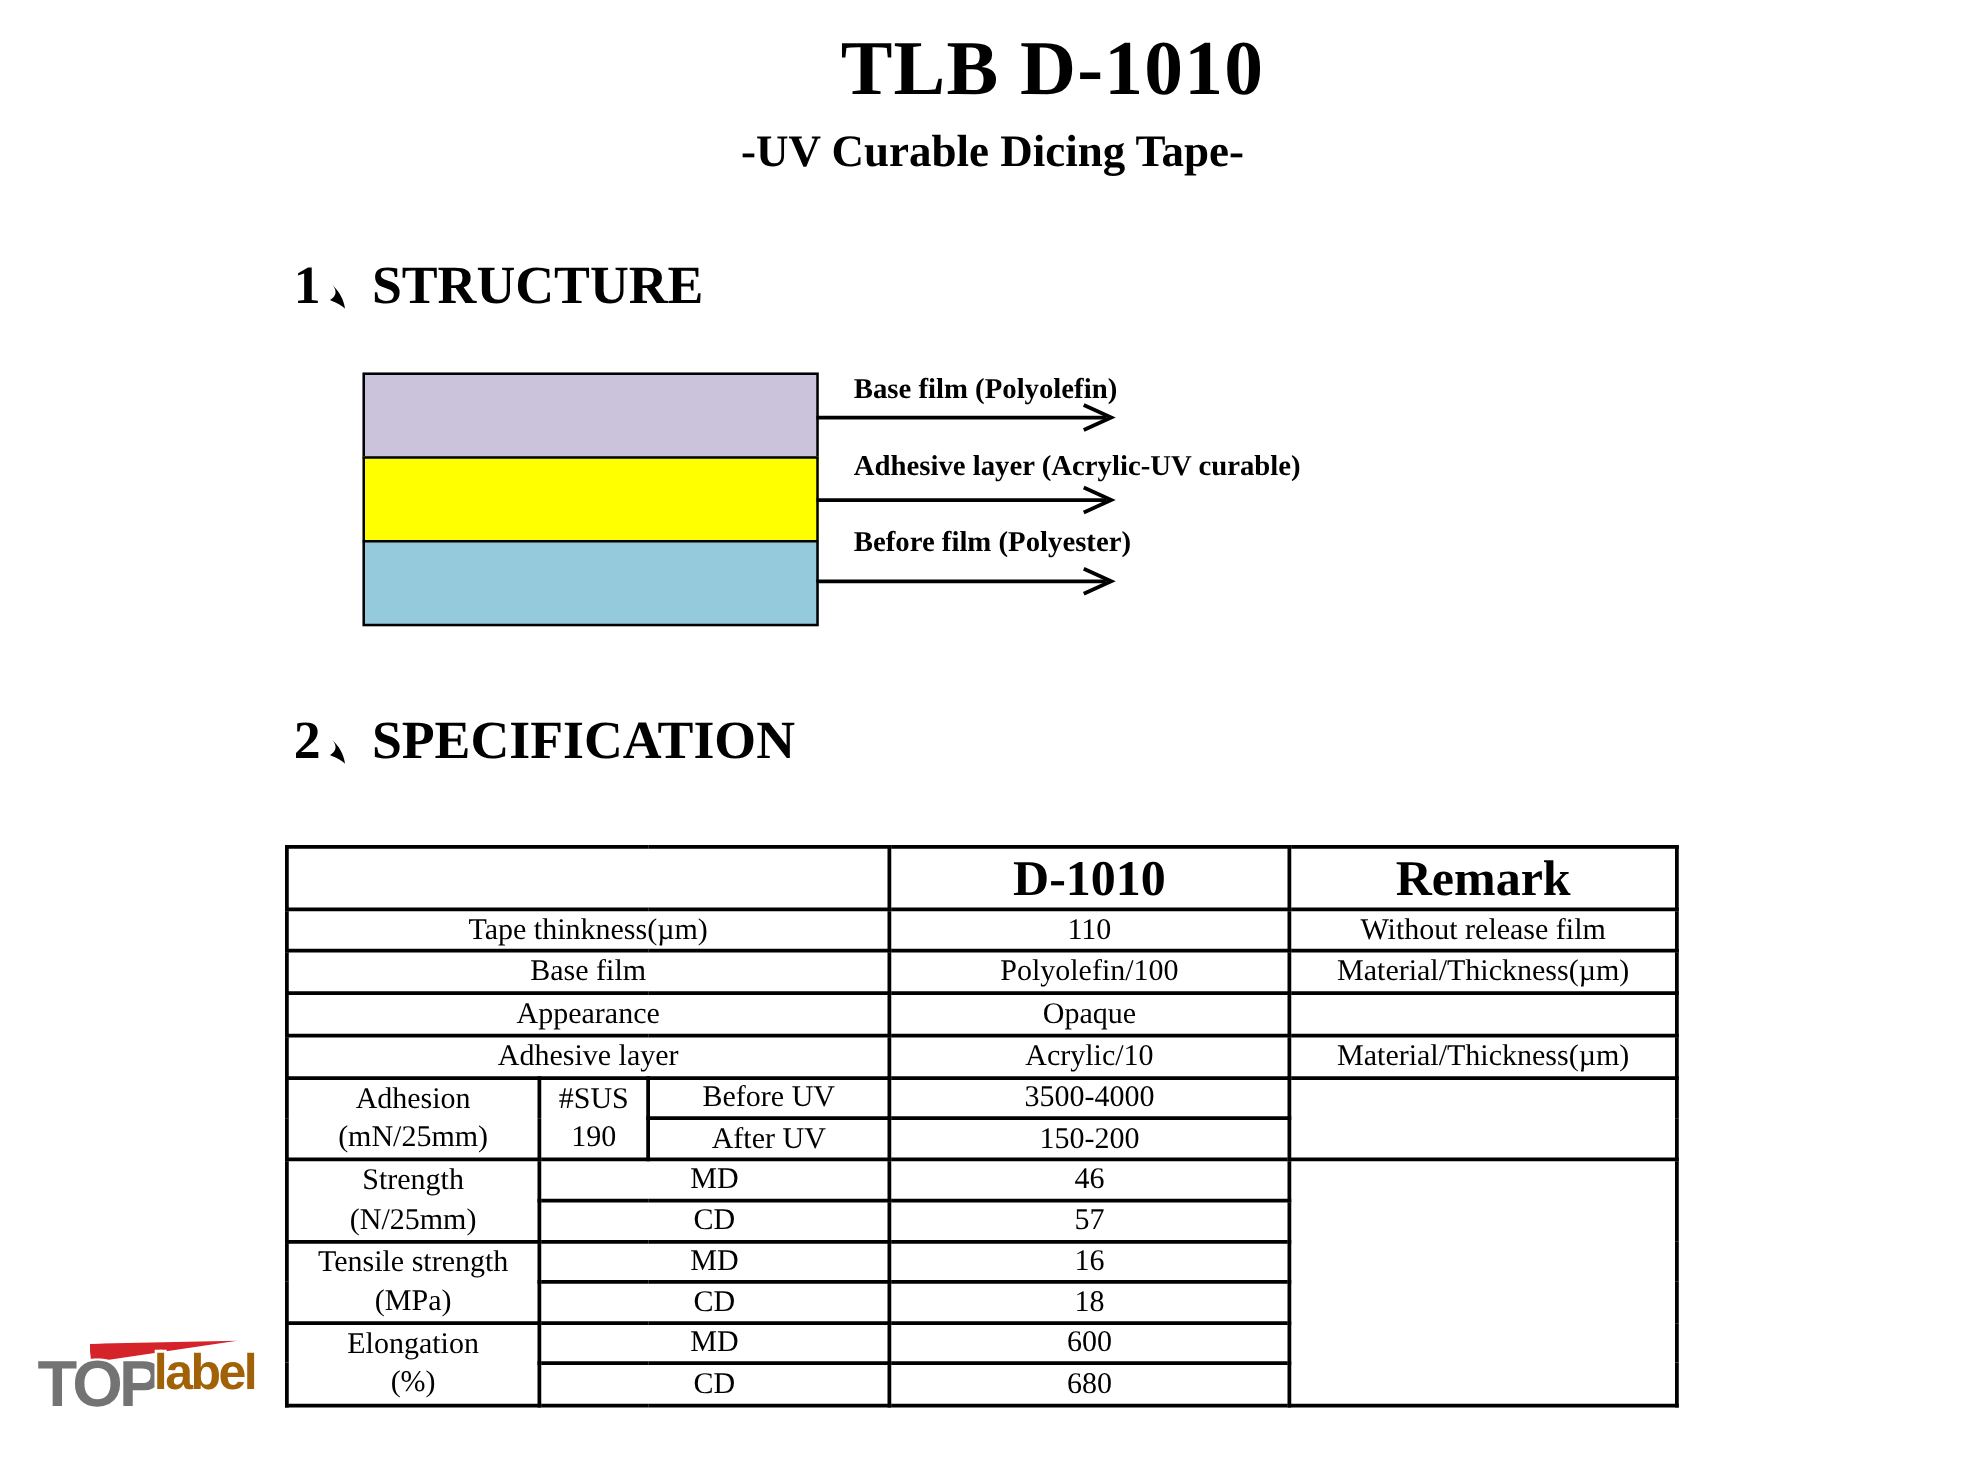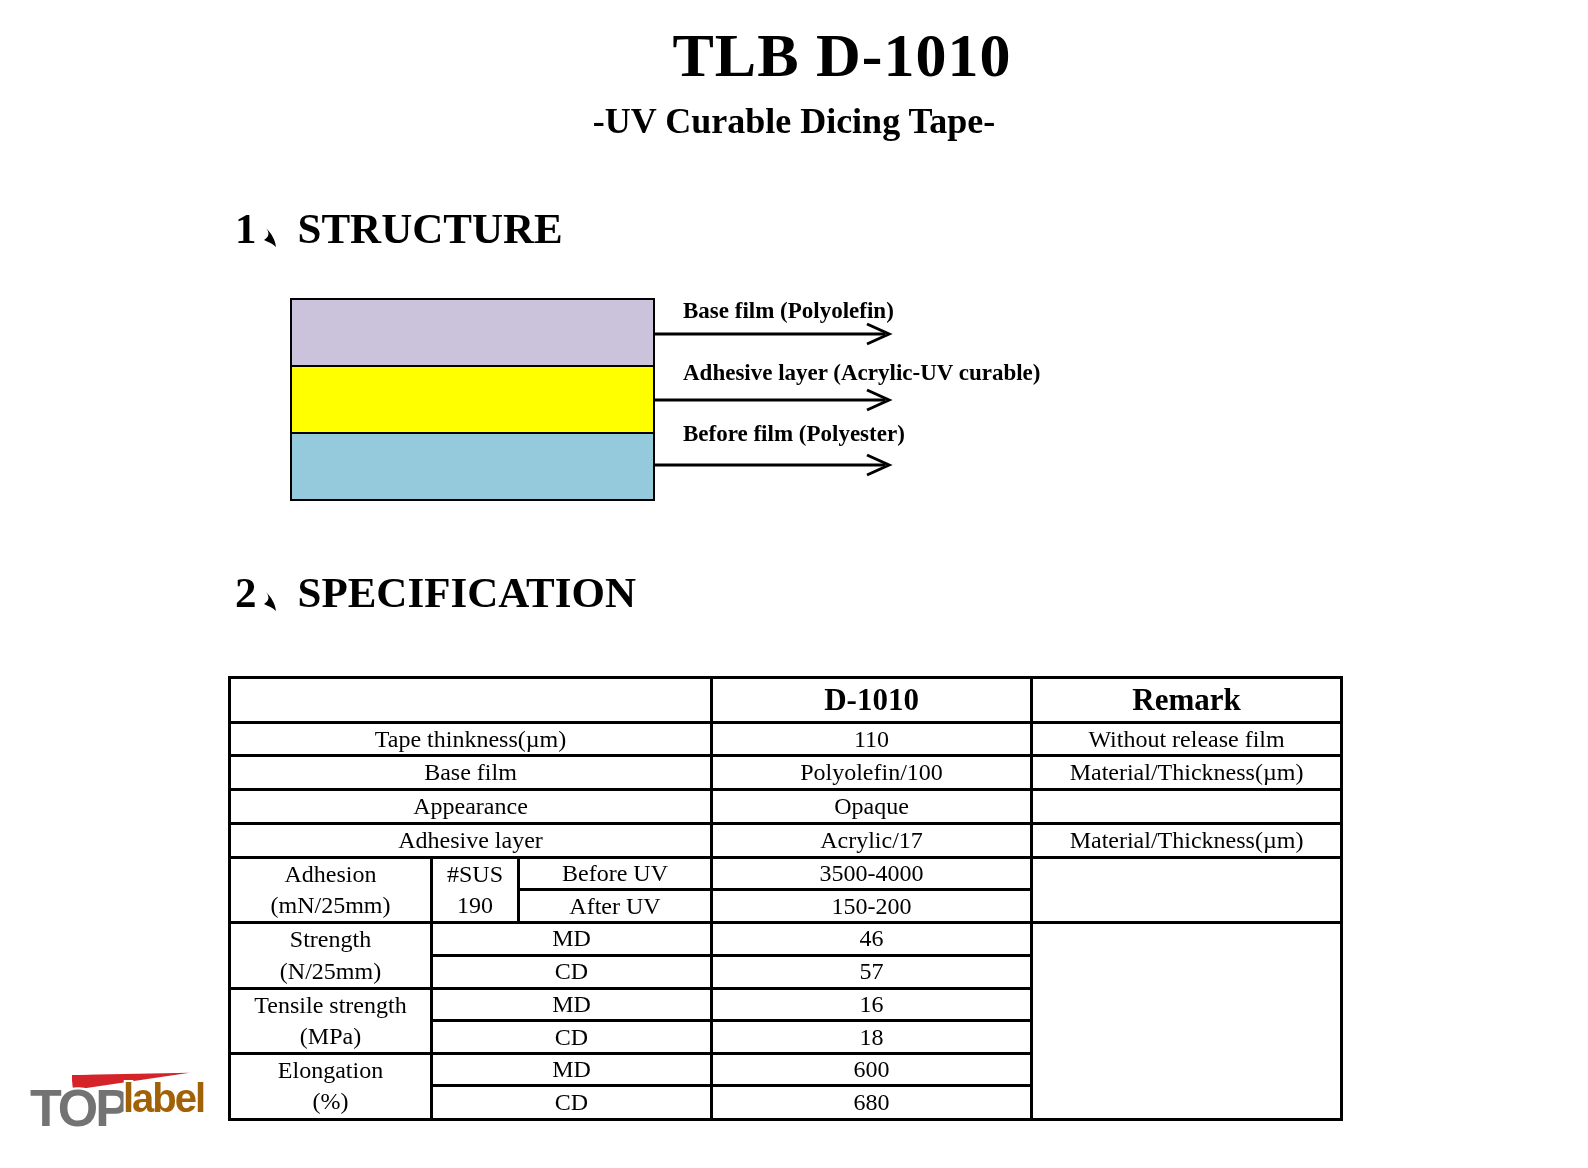--- a/index.html
+++ b/index.html
@@ -101,21 +101,21 @@
   }
   .spec-table td {
     border: 3px solid #000;
     text-align: center;
     vertical-align: middle;
     padding: 0 4px;
     overflow: hidden;
   }
   .spec-table .hdr {
     font-weight: bold;
-    font-size: 31px;
+    font-size: 40px;
   }
   .pre { white-space: pre-line; line-height: 1.3; margin-top: 27px; }
 
   
   .logo {
     position: absolute;
     left: 30px; top: 1070px;
     width: 210px; height: 64px;
     font-family: "Liberation Sans", "DejaVu Sans", sans-serif;
   }
@@ -219,21 +219,21 @@
         <td>Polyolefin/100</td>
         <td>Material/Thickness(µm)</td>
       </tr>
       <tr style="height:34px">
         <td colspan="3">Appearance</td>
         <td>Opaque</td>
         <td></td>
       </tr>
       <tr style="height:34px">
         <td colspan="3">Adhesive layer</td>
-        <td>Acrylic/17</td>
+        <td>Acrylic/10</td>
         <td>Material/Thickness(µm)</td>
       </tr>
       <tr style="height:32px">
         <td rowspan="2" class="pre">Adhesion
 (mN/25mm)</td>
         <td rowspan="2" class="pre">#SUS
 190</td>
         <td>Before UV</td>
         <td>3500-4000</td>
         <td rowspan="2"></td>

